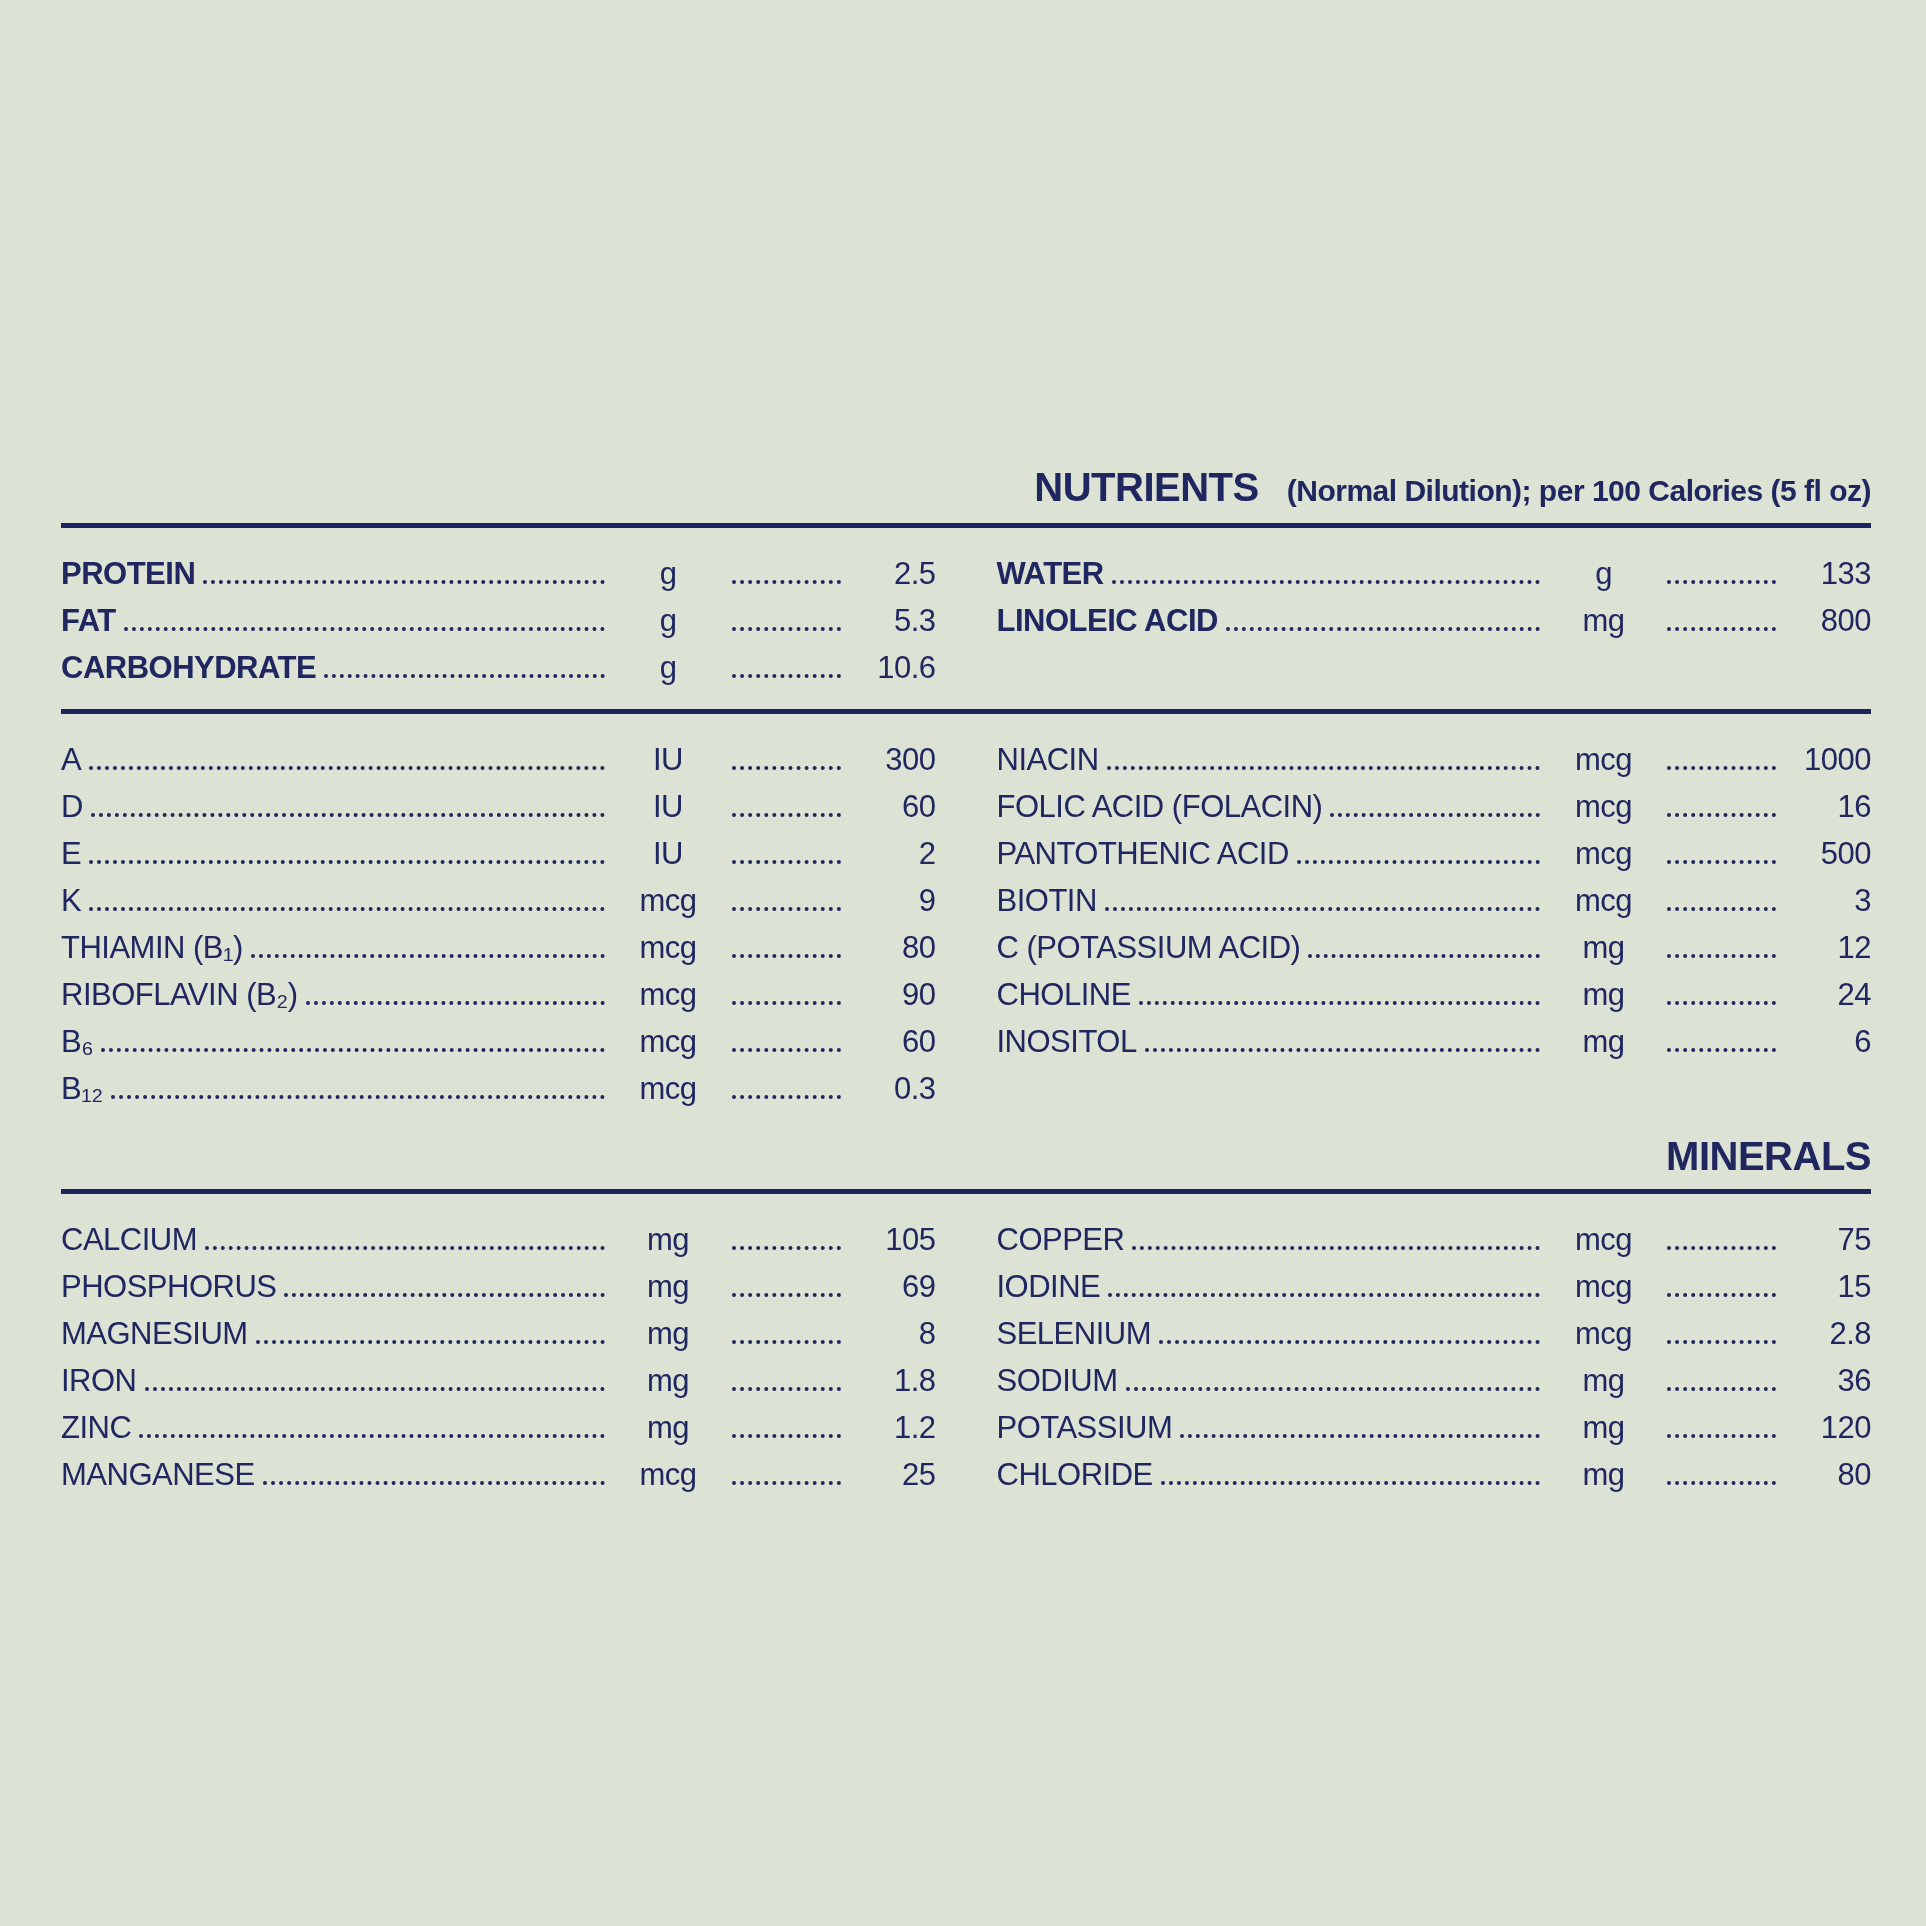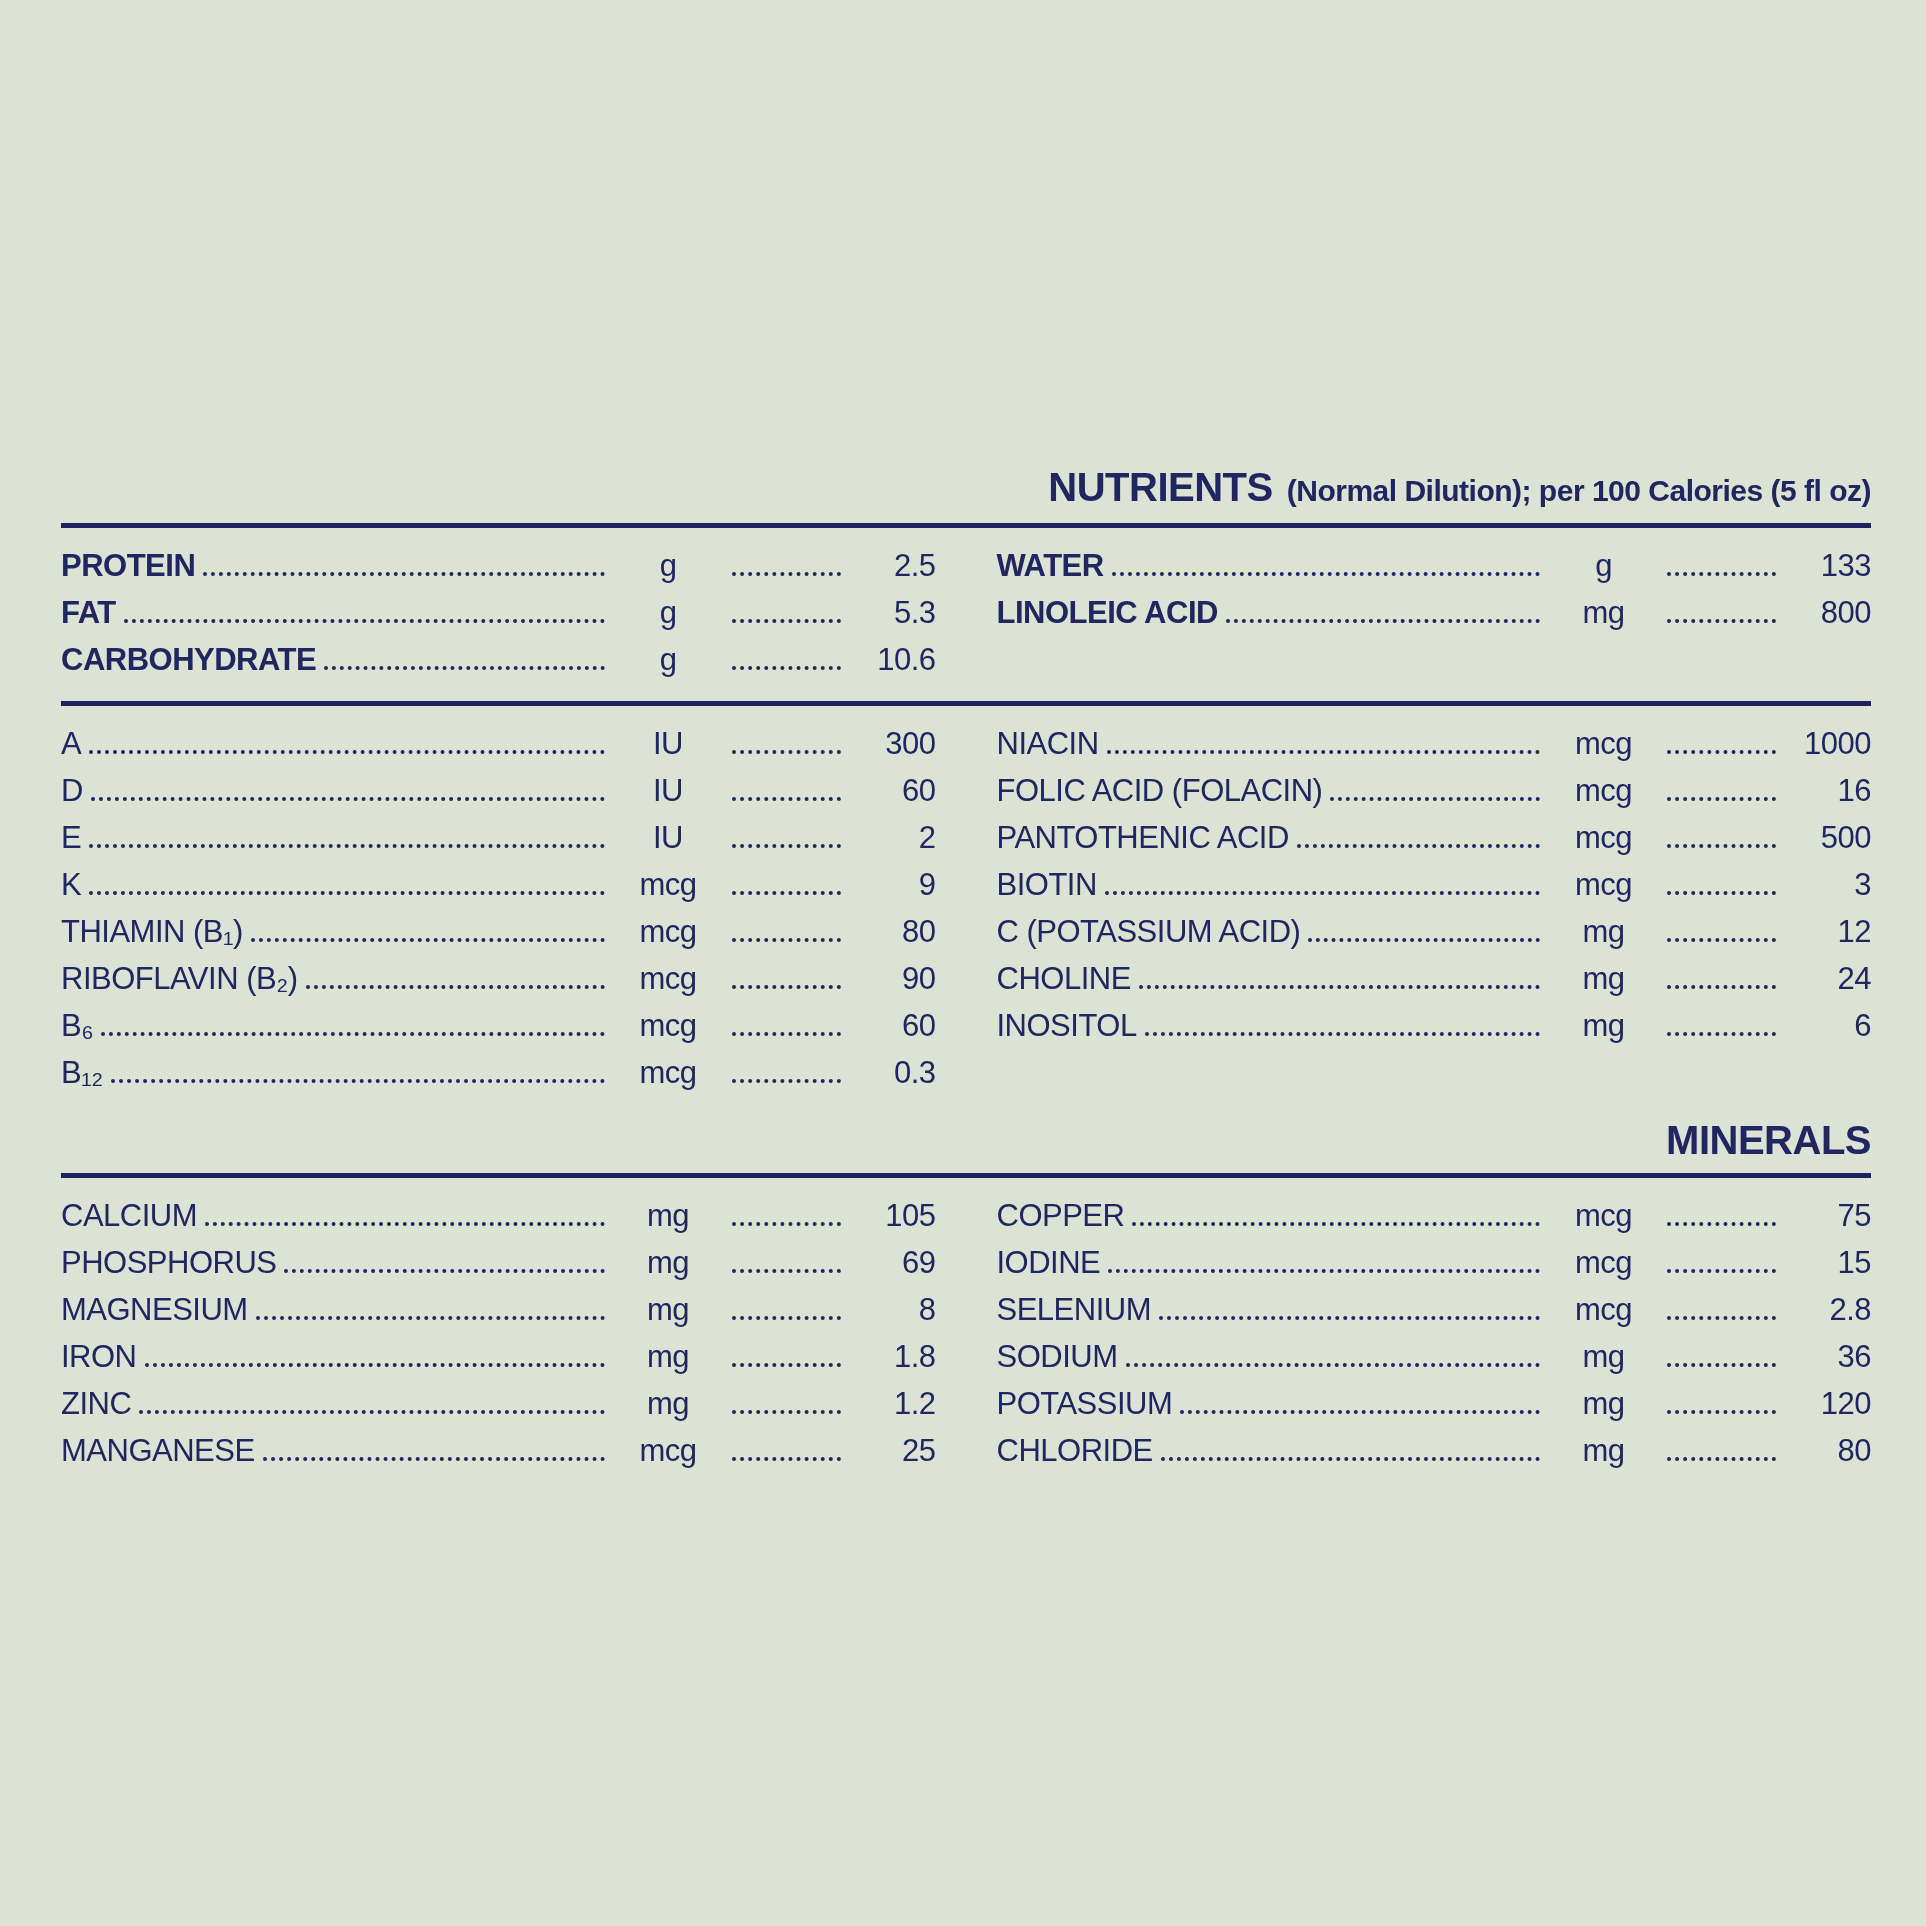--- a/index.html
+++ b/index.html
@@ -32,32 +32,32 @@
     justify-content: flex-end;
   }
   .sec-title {
     font-size: 40px;
     font-weight: bold;
     letter-spacing: -0.5px;
   }
   .sec-subtitle {
     font-size: 30px;
     font-weight: bold;
-    margin-left: 14px;
+    margin-left: 28px;
     letter-spacing: -0.5px;
   }
   .rule {
     height: 5px;
     background: #1d2360;
     margin-top: 6px;
   }
   .cols {
     display: flex;
     gap: 61px;
-    padding-top: 14px;
+    padding-top: 22px;
   }
   .col {
     flex: 1 1 0;
     min-width: 0;
   }
   .row {
     display: flex;
     align-items: flex-end;
     height: 47px;
     line-height: 47px;

